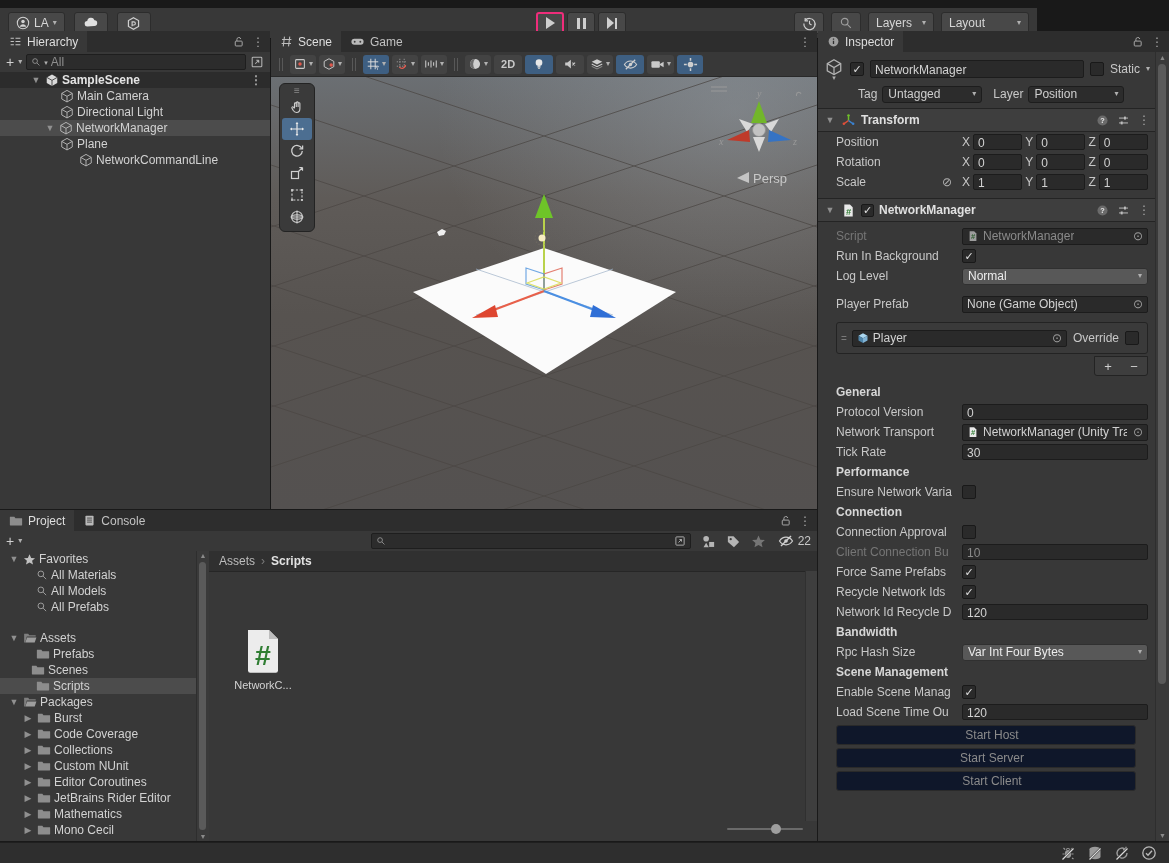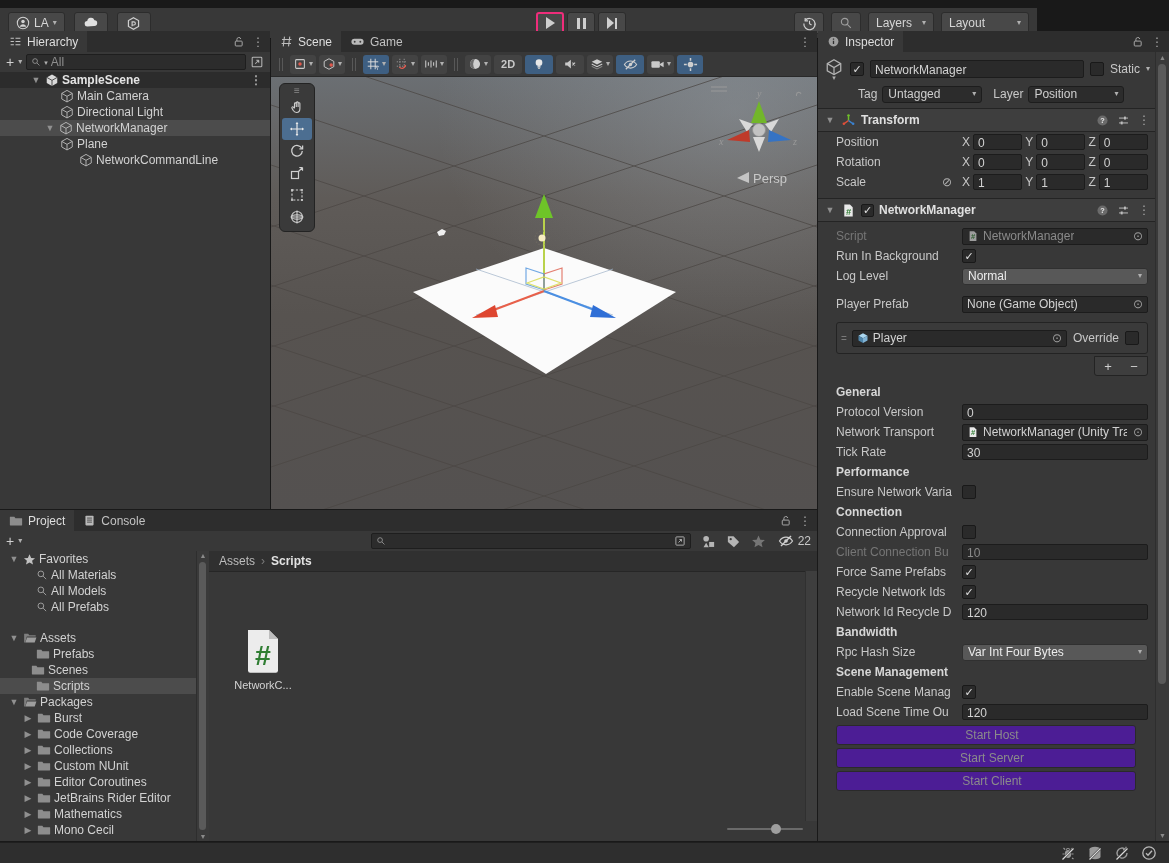--- a/index.html
+++ b/index.html
@@ -77,21 +77,21 @@
   .axisrow{flex:1;display:flex;align-items:center;gap:3px;min-width:0;}
   .axl{color:#c8c8c8;flex:none;}
   .axf{flex:1;min-width:0;}
   .npbox{margin:8px 8px 0 18px;border:1px solid #232323;border-radius:3px;background:#3a3a3a;}
   .npbox .nphead{height:22px;line-height:22px;padding:0 8px;color:#d8d8d8;background:#3e3e3e;
                  border-bottom:1px solid #2a2a2a;border-radius:3px 3px 0 0;}
   .nprow{height:30px;display:flex;align-items:center;gap:6px;padding:0 8px 0 4px;}
   .npfoot{display:flex;justify-content:flex-end;margin:2px 8px 0 0;}
   .pmbox{width:52px;height:18px;background:#3e3e3e;border:1px solid #232323;border-radius:0 0 3px 3px;
          display:flex;align-items:center;justify-content:space-around;color:#d0d0d0;font-size:13px;}
-  .startbtn{height:18px;margin:3px 20px 0 18px;background:#4c1d95;border:1px solid #2a2a2a;border-radius:3px;
+  .startbtn{height:18px;margin:3px 20px 0 18px;background:#0f172a;border:1px solid #2a2a2a;border-radius:3px;
             display:flex;align-items:center;justify-content:center;color:#8b8b8b;padding-left:12px;}
   .vsb{position:absolute;right:0;top:21px;bottom:0;width:13px;background:#3a3a3a;border-left:1px solid #2e2e2e;}
   .vsb .thumb{position:absolute;left:2px;width:8px;background:#5a5a5a;border-radius:4px;}
   .vsb .arr{position:absolute;left:0;width:13px;text-align:center;color:#8a8a8a;font-size:7px;}
   
   .crumbbar{height:20px;background:#303030;border-bottom:1px solid #262626;display:flex;align-items:center;
             gap:6px;padding:0 10px;}
   .crumb{color:#bdbdbd;}
   .crumb.current{font-weight:bold;color:#e2e2e2;}
   .crumbsep{color:#7a7a7a;}

